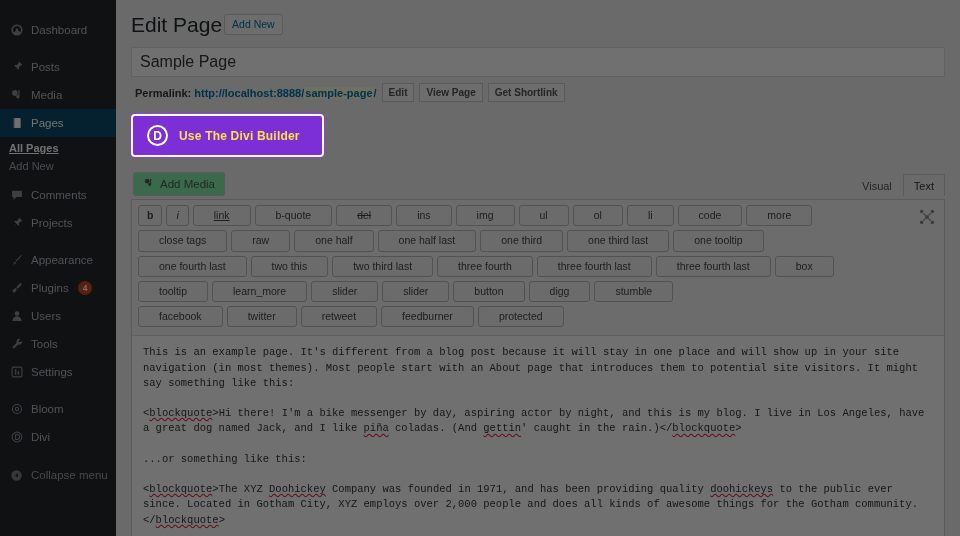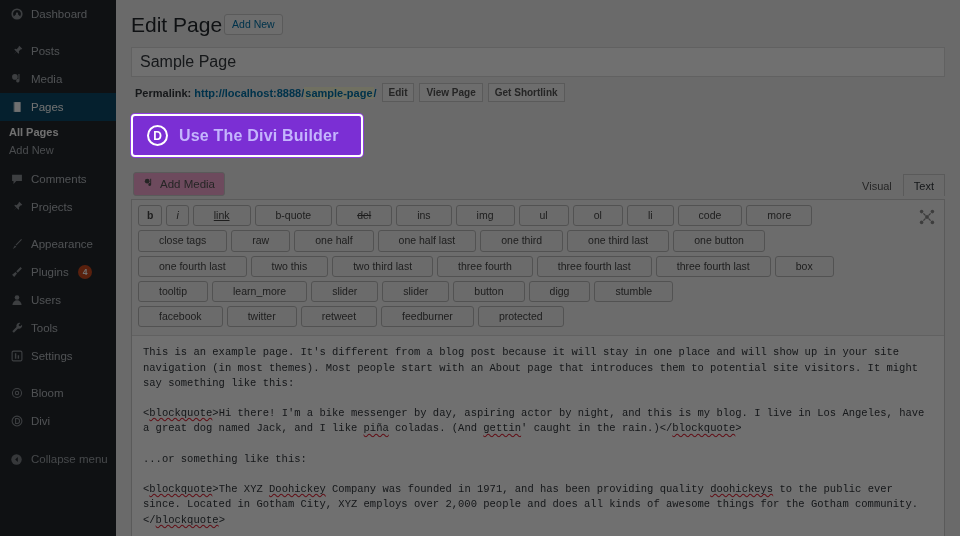--- a/index.html
+++ b/index.html
@@ -11,21 +11,21 @@
   }
   #app { position: relative; width: 960px; height: 536px; display: flex; }
 
   
   #sidebar {
     width: 116px; height: 536px;
     background: #23282d;
     flex: 0 0 116px;
     position: relative;
     z-index: 5;
-    padding-top: 0;
+    padding-top: 16px;
     color: #b4b9be;
   }
   .nav-item {
     position: relative;
     display: flex; align-items: center;
     gap: 7px;
     height: 28px;
     padding-left: 9px;
     font-size: 11.5px;
     color: #b4b9be;
@@ -54,21 +54,21 @@
   }
   .nav-gap { height: 9px; }
   .submenu { background: #23282d; padding: 2px 0 6px 0; }
   .sub-item {
     padding: 3px 0 3px 9px;
     font-size: 11px;
     color: #a6abb0;
     cursor: pointer;
     white-space: nowrap;
   }
-  .sub-item.active { color: #fff; font-weight: bold; }
+  .sub-item.active { color: #fff; font-weight: bold; text-decoration: underline; }
   .badge {
     background: #ca4a1f;
     color: #fff;
     border-radius: 9px;
     font-size: 8.5px;
     line-height: 1;
     padding: 3px 5px;
     font-weight: bold;
     margin-left: 2px;
   }
@@ -155,34 +155,34 @@
     width: 21px; height: 21px;
     border: 2px solid #fff;
     border-radius: 50%;
     display: inline-flex; align-items: center; justify-content: center;
     color: #fff;
     font-size: 12px;
     font-weight: bold;
     line-height: 1;
   }
   .divi-btn .dlabel {
-    color: #c4b5fd;
-    font-size: 16px;
+    color: #fde047;
+    font-size: 12px;
     font-weight: bold;
     letter-spacing: .2px;
   }
 
   
   .editor-toolbar-row {
     display: flex; align-items: flex-end; justify-content: space-between;
     padding: 0 0 3px 2px;
   }
   .addmedia-btn {
     display: inline-flex; align-items: center; gap: 5px;
-    background: #f9a8d4;
+    background: #86efac;
     border: 1px solid #ccc;
     border-radius: 3px;
     padding: 4px 9px;
     font-size: 11.5px;
     color: #555;
     cursor: pointer;
   }
   .editor-tabs { display: flex; align-items: flex-end; gap: 0; }
   .etab {
     font-size: 11px;
@@ -484,21 +484,21 @@
             <span class="qt-btn">ol</span>
             <span class="qt-btn">li</span>
             <span class="qt-btn">code</span>
             <span class="qt-btn">more</span>
             <span class="qt-btn">close tags</span>
             <span class="qt-btn">raw</span>
             <span class="qt-btn">one half</span>
             <span class="qt-btn">one half last</span>
             <span class="qt-btn">one third</span>
             <span class="qt-btn">one third last</span>
-            <span class="qt-btn">one button</span>
+            <span class="qt-btn">one tooltip</span>
           </div>
         <div class="qt-row" id="qt-row-1">
             <span class="qt-btn">one fourth last</span>
             <span class="qt-btn">two this</span>
             <span class="qt-btn">two third last</span>
             <span class="qt-btn">three fourth</span>
             <span class="qt-btn">three fourth last</span>
             <span class="qt-btn">three fourth last</span>
             <span class="qt-btn">box</span>
             <span class="qt-btn">tooltip</span>

